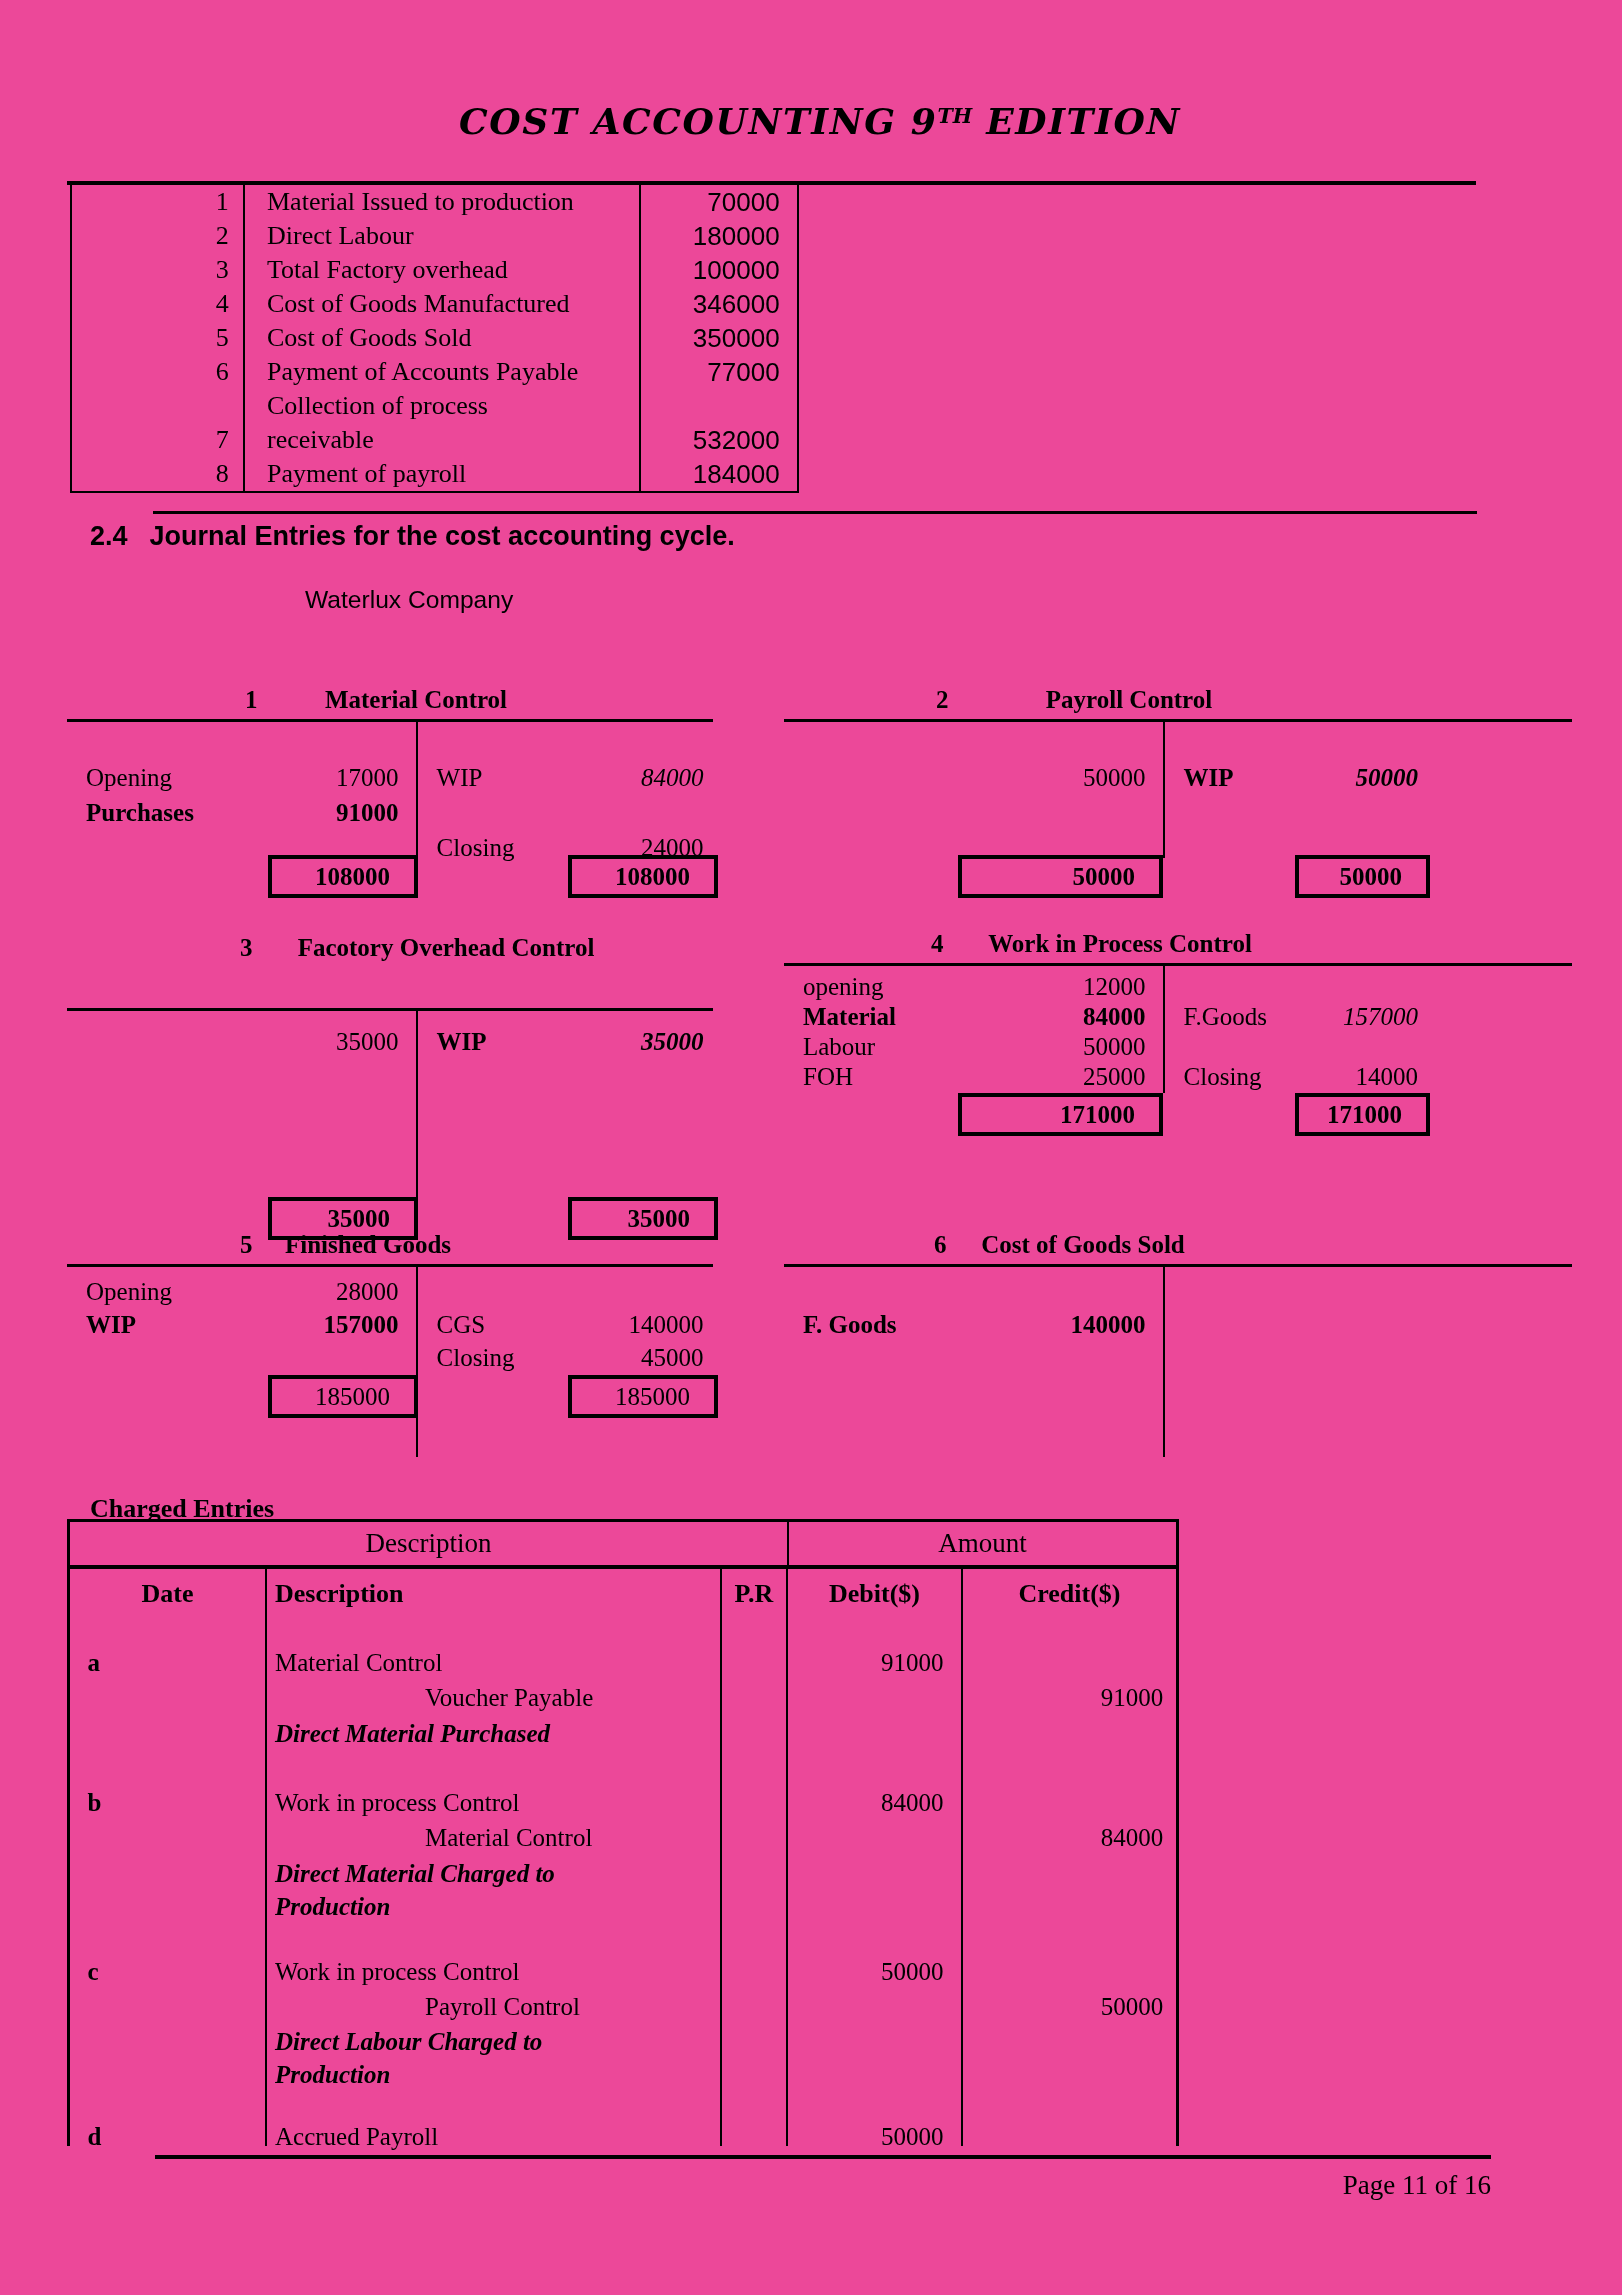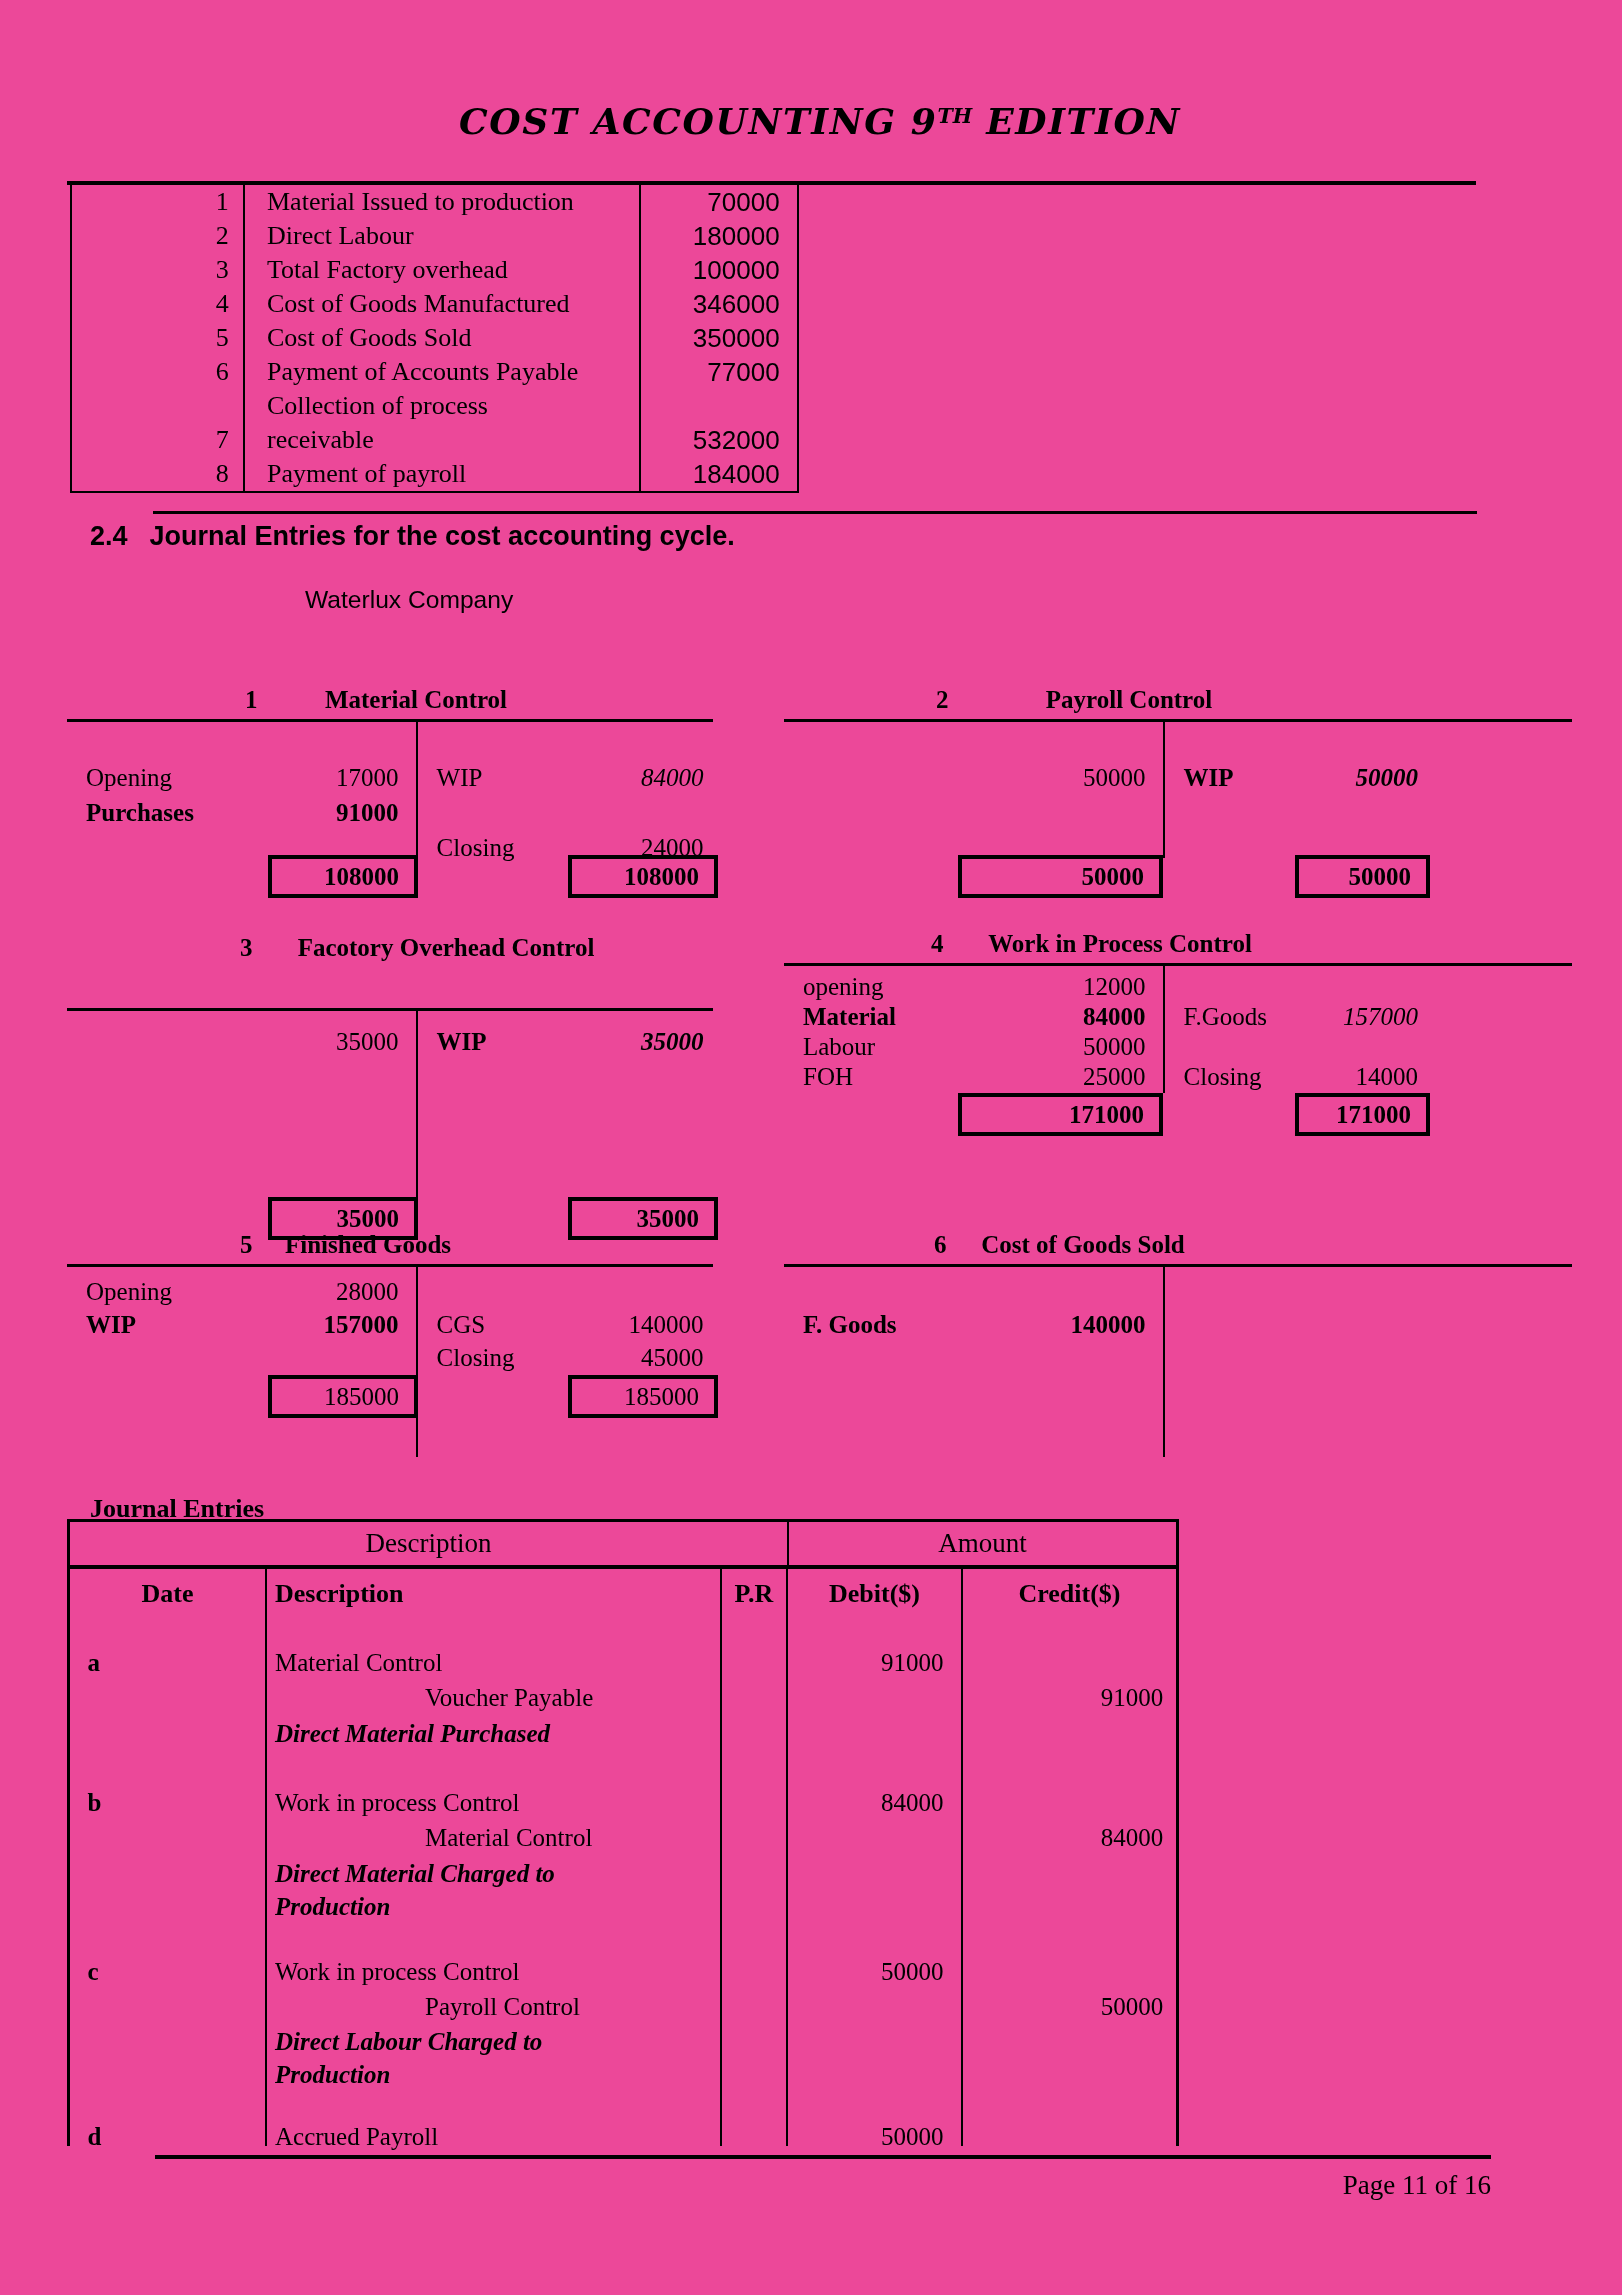--- a/index.html
+++ b/index.html
@@ -43,21 +43,21 @@
   .ta-name{transform:translateX(-50%);}
   .ta-body{position:relative;border-top:3.2px solid #000;box-sizing:content-box;}
   .ta-mid{position:absolute;top:0;width:2.4px;background:#000;}
   .ta-row{display:flex;height:35px;line-height:35px;}
   .ta-row.sm{height:30px;line-height:30px;}
   .ta-row.md{height:33px;line-height:33px;}
   .ta-l,.ta-r{display:flex;justify-content:space-between;box-sizing:border-box;}
   .ta-l{padding-left:19px;padding-right:17.4px;}
   .ta-r{flex:1;padding-left:20.6px;}
   .ta-box{position:absolute;border:4px solid #000;box-sizing:border-box;
-          text-align:right;padding-right:15px;}
+          text-align:right;padding-right:24px;}
   .ta-box span{display:inline-block;}
 
   
   .jlabel{position:absolute;left:90px;top:1494px;font-weight:bold;font-size:26px;}
   .journal{position:absolute;left:67px;top:1519px;width:1106px;border:3.2px solid #000;
            border-bottom:none;font-size:25px;}
   .jh1{display:flex;height:43px;border-bottom:4.8px solid #000;font-size:27px;}
   .jh1l{width:717px;border-right:2.4px solid #000;text-align:center;line-height:43px;}
   .jh1r{flex:1;text-align:center;line-height:43px;}
   .jr{display:flex;align-items:stretch;}
@@ -354,21 +354,21 @@
             <span class="b">140000</span>
           </div>
         <div class="ta-r" style="padding-right:154px;">
             <span></span>
             <span></span>
           </div>
       </div>
     </div>
   </div>
 
-  <div class="jlabel">Journal Entries</div>
+  <div class="jlabel">Charged Entries</div>
 
   <div class="journal">
     <div class="jh1">
       <div class="jh1l">Description</div>
       <div class="jh1r">Amount</div>
     </div>
     <div class="jr jh2">
       <div class="jc c-date">Date</div>
       <div class="jc c-desc">Description</div>
       <div class="jc c-pr">P.R</div>

